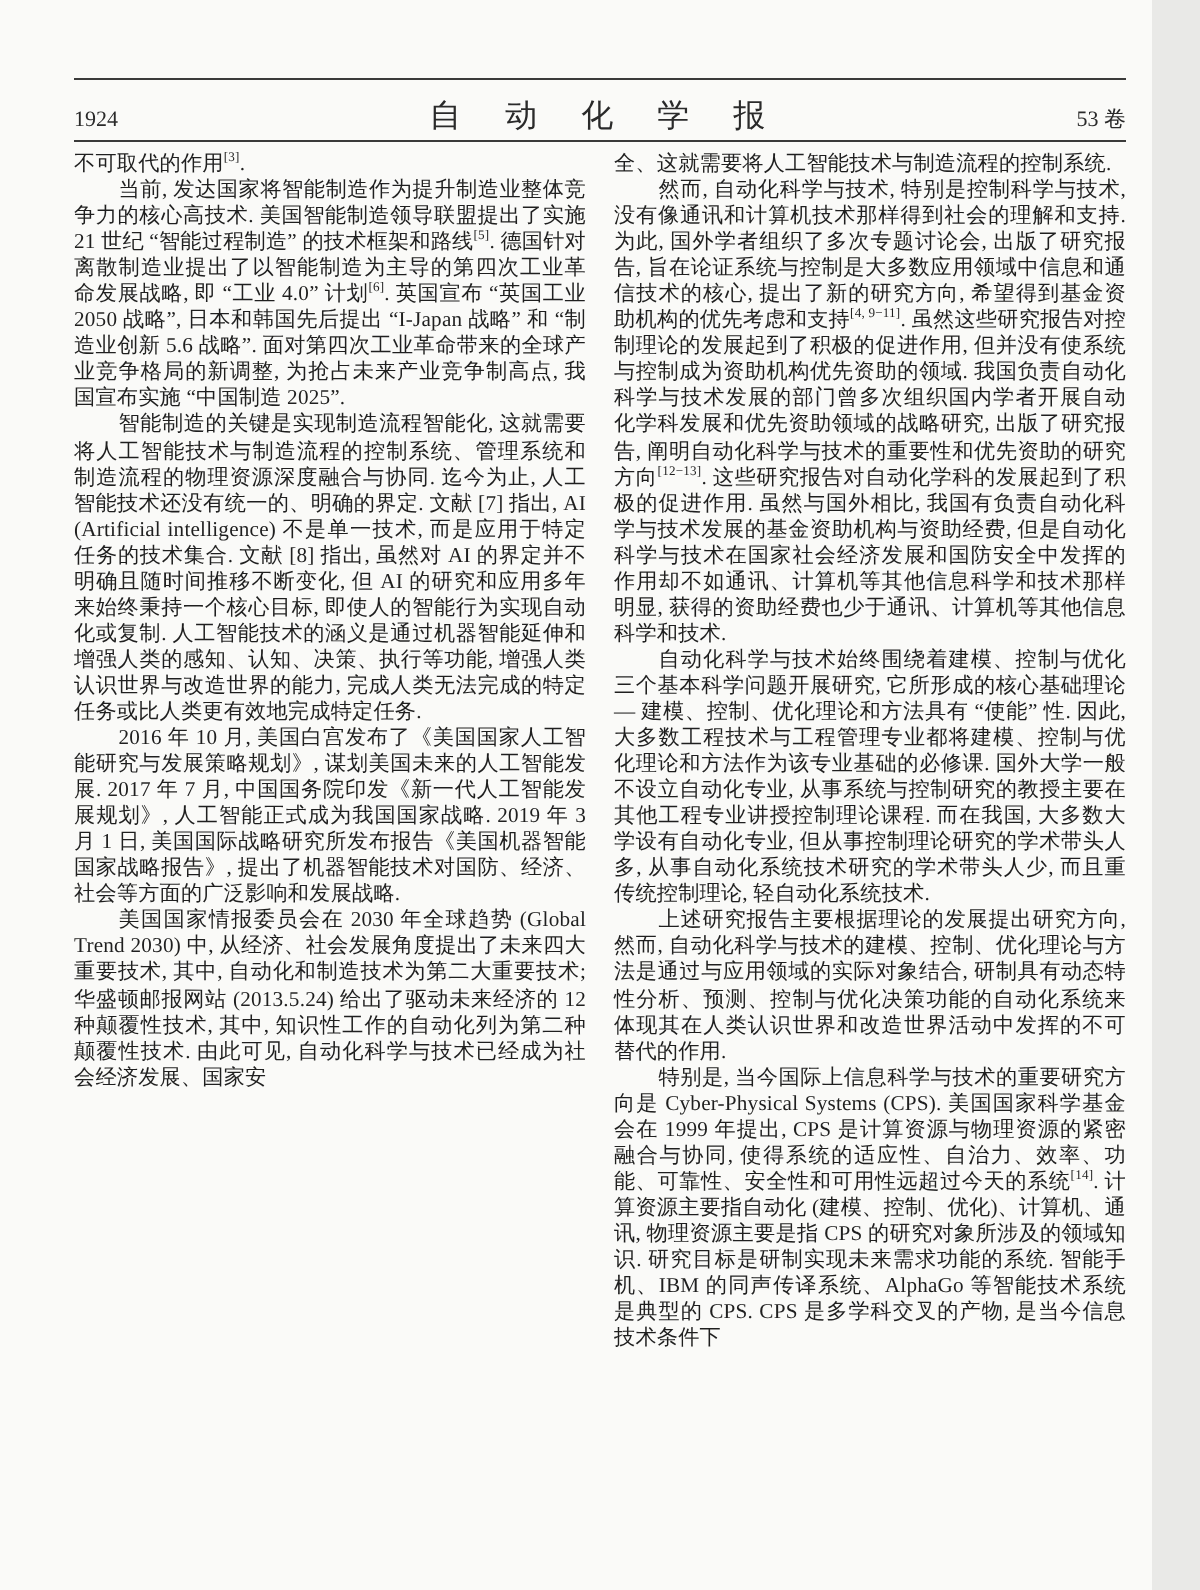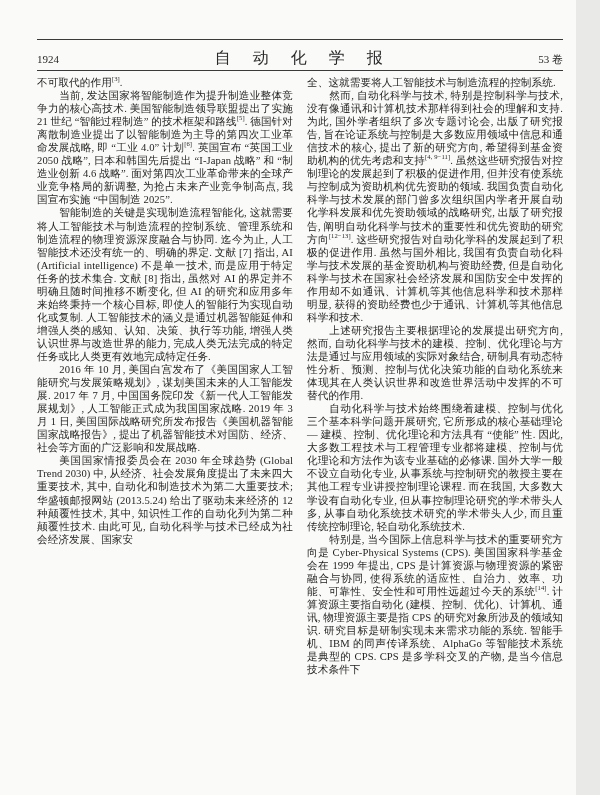--- a/index.html
+++ b/index.html
@@ -73,26 +73,26 @@
   <div class="header-row">
     <span class="page-number">1924</span>
     <span class="journal-title">自动化学报</span>
     <span class="volume-label">53 卷</span>
   </div>
   <div class="rule rule-bottom"></div>
 
   <div class="columns">
     <div class="column" id="col-left">
         <p class="para"><span>不可取代的作用</span><sup>[3]</sup><span>.</span></p>
-        <p class="para indent"><span>当前, 发达国家将智能制造作为提升制造业整体竞争力的核心高技术. 美国智能制造领导联盟提出了实施 21 世纪 “智能过程制造” 的技术框架和路线</span><sup>[5]</sup><span>. 德国针对离散制造业提出了以智能制造为主导的第四次工业革命发展战略, 即 “工业 4.0” 计划</span><sup>[6]</sup><span>. 英国宣布 “英国工业 2050 战略”, 日本和韩国先后提出 “I-Japan 战略” 和 “制造业创新 4.6 战略”. 面对第四次工业革命带来的全球产业竞争格局的新调整, 为抢占未来产业竞争制高点, 我国宣布实施 “中国制造 2025”.</span></p>
+        <p class="para indent"><span>当前, 发达国家将智能制造作为提升制造业整体竞争力的核心高技术. 美国智能制造领导联盟提出了实施 21 世纪 “智能过程制造” 的技术框架和路线</span><sup>[5]</sup><span>. 德国针对离散制造业提出了以智能制造为主导的第四次工业革命发展战略, 即 “工业 4.0” 计划</span><sup>[6]</sup><span>. 英国宣布 “英国工业 2050 战略”, 日本和韩国先后提出 “I-Japan 战略” 和 “制造业创新 5.6 战略”. 面对第四次工业革命带来的全球产业竞争格局的新调整, 为抢占未来产业竞争制高点, 我国宣布实施 “中国制造 2025”.</span></p>
         <p class="para indent"><span>智能制造的关键是实现制造流程智能化, 这就需要将人工智能技术与制造流程的控制系统、管理系统和制造流程的物理资源深度融合与协同. 迄今为止, 人工智能技术还没有统一的、明确的界定. 文献 [7] 指出, AI (Artificial intelligence) 不是单一技术, 而是应用于特定任务的技术集合. 文献 [8] 指出, 虽然对 AI 的界定并不明确且随时间推移不断变化, 但 AI 的研究和应用多年来始终秉持一个核心目标, 即使人的智能行为实现自动化或复制. 人工智能技术的涵义是通过机器智能延伸和增强人类的感知、认知、决策、执行等功能, 增强人类认识世界与改造世界的能力, 完成人类无法完成的特定任务或比人类更有效地完成特定任务.</span></p>
         <p class="para indent"><span>2016 年 10 月, 美国白宫发布了《美国国家人工智能研究与发展策略规划》, 谋划美国未来的人工智能发展. 2017 年 7 月, 中国国务院印发《新一代人工智能发展规划》, 人工智能正式成为我国国家战略. 2019 年 3 月 1 日, 美国国际战略研究所发布报告《美国机器智能国家战略报告》, 提出了机器智能技术对国防、经济、社会等方面的广泛影响和发展战略.</span></p>
         <p class="para indent"><span>美国国家情报委员会在 2030 年全球趋势 (Global Trend 2030) 中, 从经济、社会发展角度提出了未来四大重要技术, 其中, 自动化和制造技术为第二大重要技术; 华盛顿邮报网站 (2013.5.24) 给出了驱动未来经济的 12 种颠覆性技术, 其中, 知识性工作的自动化列为第二种颠覆性技术. 由此可见, 自动化科学与技术已经成为社会经济发展、国家安</span></p>
       </div>
     <div class="column" id="col-right">
         <p class="para"><span>全、这就需要将人工智能技术与制造流程的控制系统.</span></p>
         <p class="para indent"><span>然而, 自动化科学与技术, 特别是控制科学与技术, 没有像通讯和计算机技术那样得到社会的理解和支持. 为此, 国外学者组织了多次专题讨论会, 出版了研究报告, 旨在论证系统与控制是大多数应用领域中信息和通信技术的核心, 提出了新的研究方向, 希望得到基金资助机构的优先考虑和支持</span><sup>[4, 9−11]</sup><span>. 虽然这些研究报告对控制理论的发展起到了积极的促进作用, 但并没有使系统与控制成为资助机构优先资助的领域. 我国负责自动化科学与技术发展的部门曾多次组织国内学者开展自动化学科发展和优先资助领域的战略研究, 出版了研究报告, 阐明自动化科学与技术的重要性和优先资助的研究方向</span><sup>[12−13]</sup><span>. 这些研究报告对自动化学科的发展起到了积极的促进作用. 虽然与国外相比, 我国有负责自动化科学与技术发展的基金资助机构与资助经费, 但是自动化科学与技术在国家社会经济发展和国防安全中发挥的作用却不如通讯、计算机等其他信息科学和技术那样明显, 获得的资助经费也少于通讯、计算机等其他信息科学和技术.</span></p>
+        <p class="para indent"><span>自动化科学与技术始终围绕着建模、控制与优化三个基本科学问题开展研究, 它所形成的核心基础理论 — 建模、控制、优化理论和方法具有 “使能” 性. 因此, 大多数工程技术与工程管理专业都将建模、控制与优化理论和方法作为该专业基础的必修课. 国外大学一般不设立自动化专业, 从事系统与控制研究的教授主要在其他工程专业讲授控制理论课程. 而在我国, 大多数大学设有自动化专业, 但从事控制理论研究的学术带头人多, 从事自动化系统技术研究的学术带头人少, 而且重传统控制理论, 轻自动化系统技术.</span></p>
         <p class="para indent"><span>上述研究报告主要根据理论的发展提出研究方向, 然而, 自动化科学与技术的建模、控制、优化理论与方法是通过与应用领域的实际对象结合, 研制具有动态特性分析、预测、控制与优化决策功能的自动化系统来体现其在人类认识世界和改造世界活动中发挥的不可替代的作用.</span></p>
-        <p class="para indent"><span>自动化科学与技术始终围绕着建模、控制与优化三个基本科学问题开展研究, 它所形成的核心基础理论 — 建模、控制、优化理论和方法具有 “使能” 性. 因此, 大多数工程技术与工程管理专业都将建模、控制与优化理论和方法作为该专业基础的必修课. 国外大学一般不设立自动化专业, 从事系统与控制研究的教授主要在其他工程专业讲授控制理论课程. 而在我国, 大多数大学设有自动化专业, 但从事控制理论研究的学术带头人多, 从事自动化系统技术研究的学术带头人少, 而且重传统控制理论, 轻自动化系统技术.</span></p>
         <p class="para indent"><span>特别是, 当今国际上信息科学与技术的重要研究方向是 Cyber-Physical Systems (CPS). 美国国家科学基金会在 1999 年提出, CPS 是计算资源与物理资源的紧密融合与协同, 使得系统的适应性、自治力、效率、功能、可靠性、安全性和可用性远超过今天的系统</span><sup>[14]</sup><span>. 计算资源主要指自动化 (建模、控制、优化)、计算机、通讯, 物理资源主要是指 CPS 的研究对象所涉及的领域知识. 研究目标是研制实现未来需求功能的系统. 智能手机、IBM 的同声传译系统、AlphaGo 等智能技术系统是典型的 CPS. CPS 是多学科交叉的产物, 是当今信息技术条件下</span></p>
       </div>
   </div>
 </div>
 
 </body></html>

